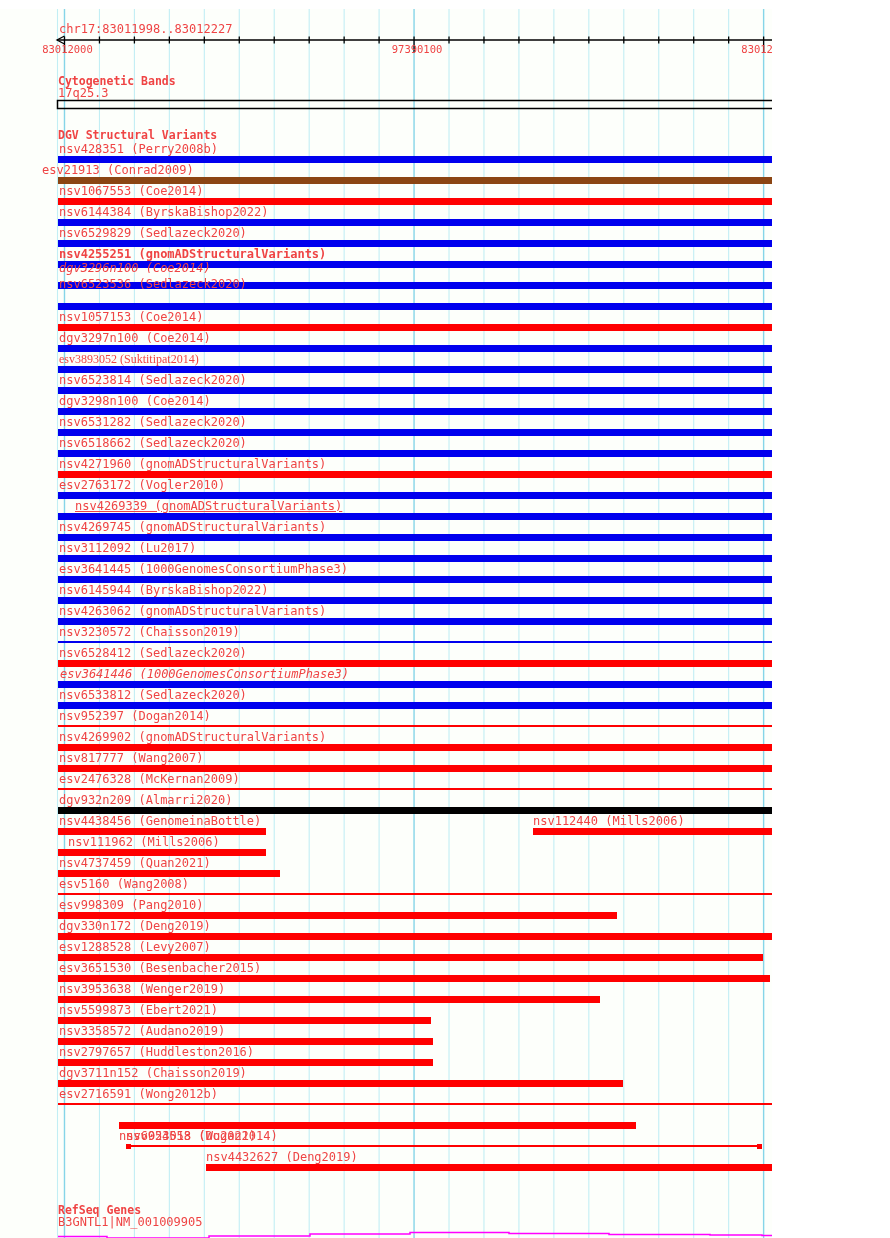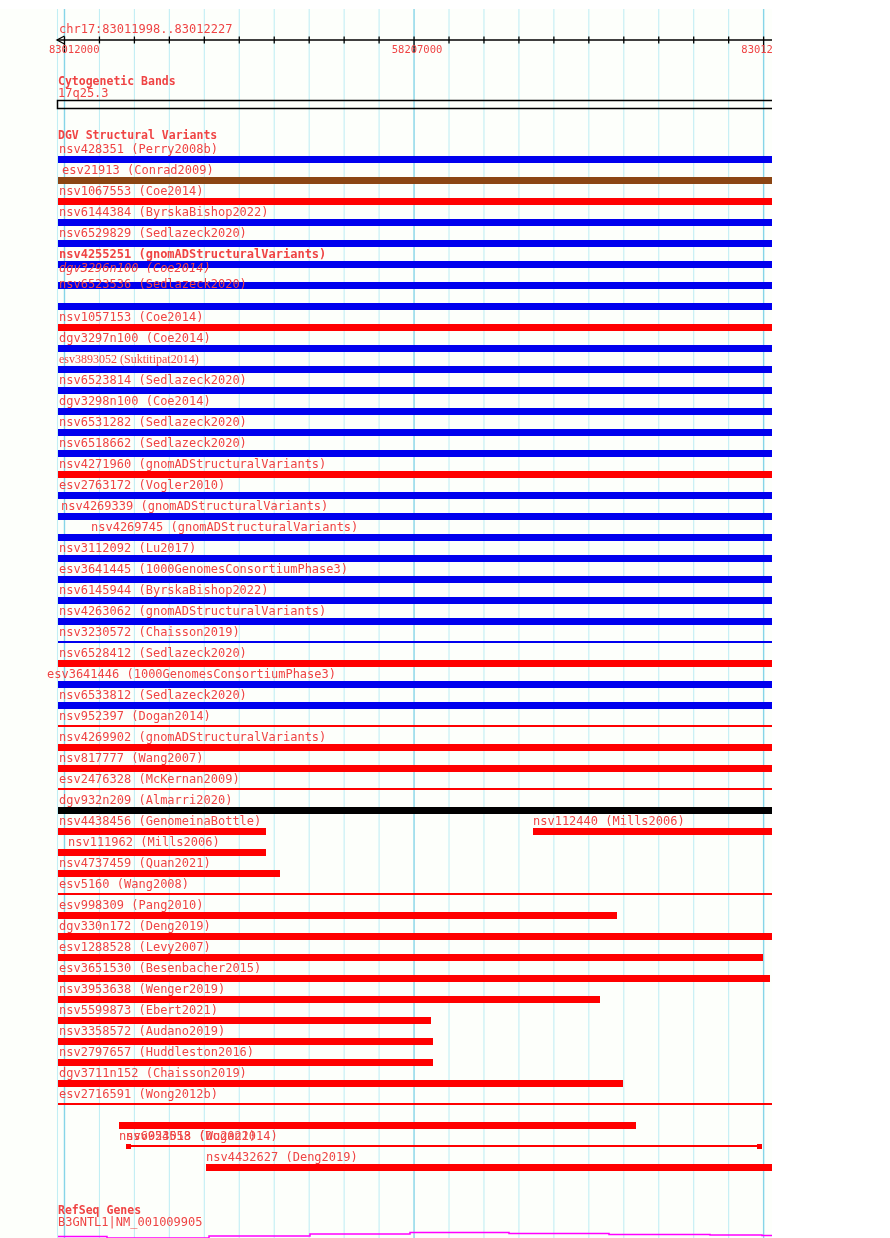--- a/index.html
+++ b/index.html
@@ -72,34 +72,34 @@
       <line x1="763.617903930131" y1="27.5" x2="763.617903930131" y2="43.5" stroke="#000000" stroke-width="1.3"></line>
       <line x1="798.5742358078603" y1="27.5" x2="798.5742358078603" y2="34.5" stroke="#000000" stroke-width="1.3"></line>
       <line x1="833.5305676855895" y1="27.5" x2="833.5305676855895" y2="34.5" stroke="#000000" stroke-width="1.3"></line>
       <rect x="57.5" y="91.5" width="800.5" height="8" fill="none" stroke="#000" stroke-width="1.5"></rect>
       <polyline points="58,1227.5 107,1227.5 107,1229 209,1229 209,1227 310,1227 310,1225 410,1225 410,1223.5 509,1223.5 509,1224.5 609,1224.5 609,1225.5 710,1225.5 710,1226 762,1226 762,1226.5 817,1226.5 817,1227 860,1227" fill="none" stroke="#FF00FF" stroke-width="1.5"></polyline>
     </svg>
 
   <div class="lbl" style="left:59px; top:15px;">chr17:83011998..83012227</div>
 
   <div id="ruler-labels">
-      <div class="rlbl" style="left: 35.4913px; top: 35px; text-align: right;">83012000</div>
-      <div class="rlbl" style="left: 385.055px; top: 35px;">58207000</div>
+      <div class="rlbl" style="left: 35.4913px; top: 35px;">83012000</div>
+      <div class="rlbl" style="left: 385.055px; top: 35px;">97390100</div>
       <div class="rlbl" style="left: 734.618px; top: 35px;">83012200</div>
     </div>
 
   <div class="hd" style="left:58px; top:67px;">Cytogenetic Bands</div>
   <div class="lbl" style="left:58px; top:79px;">17q25.3</div>
 
   <div class="hd" style="left:58px; top:121px;">DGV Structural Variants</div>
 
   <div id="rows">
       <div class="lbl" style="left: 59px; top: 135px;">nsv428351 (Perry2008b)</div>
       <div class="bar" style="left: 58px; width: 801px; top: 147px; height: 7px; background: rgb(0, 0, 238);"></div>
-      <div class="lbl" style="left: 62px; top: 156px;">esv21913 (Conrad2009)</div>
+      <div class="lbl" style="left: 42px; top: 156px;">esv21913 (Conrad2009)</div>
       <div class="bar" style="left: 58px; width: 801px; top: 168px; height: 7px; background: rgb(139, 69, 19);"></div>
       <div class="lbl" style="left: 59px; top: 177px;">nsv1067553 (Coe2014)</div>
       <div class="bar" style="left: 58px; width: 801px; top: 189px; height: 7px; background: rgb(255, 0, 0);"></div>
       <div class="lbl" style="left: 59px; top: 198px;">nsv6144384 (ByrskaBishop2022)</div>
       <div class="bar" style="left: 58px; width: 801px; top: 210px; height: 7px; background: rgb(0, 0, 238);"></div>
       <div class="lbl" style="left: 59px; top: 219px;">nsv6529829 (Sedlazeck2020)</div>
       <div class="bar" style="left: 58px; width: 801px; top: 231px; height: 7px; background: rgb(0, 0, 238);"></div>
       <div class="lbl" style="left: 59px; top: 240px; font-weight: bold;">nsv4255251 (gnomADStructuralVariants)</div>
       <div class="bar" style="left: 58px; width: 801px; top: 252px; height: 7px; background: rgb(0, 0, 238);"></div>
       <div class="lbl" style="left: 59px; top: 254px; font-style: italic;">dgv3296n100 (Coe2014)</div>
@@ -117,37 +117,37 @@
       <div class="lbl" style="left: 59px; top: 387px;">dgv3298n100 (Coe2014)</div>
       <div class="bar" style="left: 58px; width: 801px; top: 399px; height: 7px; background: rgb(0, 0, 238);"></div>
       <div class="lbl" style="left: 59px; top: 408px;">nsv6531282 (Sedlazeck2020)</div>
       <div class="bar" style="left: 58px; width: 801px; top: 420px; height: 7px; background: rgb(0, 0, 238);"></div>
       <div class="lbl" style="left: 59px; top: 429px;">nsv6518662 (Sedlazeck2020)</div>
       <div class="bar" style="left: 58px; width: 801px; top: 441px; height: 7px; background: rgb(0, 0, 238);"></div>
       <div class="lbl" style="left: 59px; top: 450px;">nsv4271960 (gnomADStructuralVariants)</div>
       <div class="bar" style="left: 58px; width: 801px; top: 462px; height: 7px; background: rgb(255, 0, 0);"></div>
       <div class="lbl" style="left: 59px; top: 471px;">esv2763172 (Vogler2010)</div>
       <div class="bar" style="left: 58px; width: 801px; top: 483px; height: 7px; background: rgb(0, 0, 238);"></div>
-      <div class="lbl" style="left: 61px; top: 492px;">nsv4269339 (gnomADStructuralVariants)</div>
+      <div class="lbl" style="left: 75px; top: 492px; text-decoration: underline;">nsv4269339 (gnomADStructuralVariants)</div>
       <div class="bar" style="left: 58px; width: 801px; top: 504px; height: 7px; background: rgb(0, 0, 238);"></div>
-      <div class="lbl" style="left: 59px; top: 513px; padding-left: 32px;">nsv4269745 (gnomADStructuralVariants)</div>
+      <div class="lbl" style="left: 59px; top: 513px;">nsv4269745 (gnomADStructuralVariants)</div>
       <div class="bar" style="left: 58px; width: 801px; top: 525px; height: 7px; background: rgb(0, 0, 238);"></div>
       <div class="lbl" style="left: 59px; top: 534px;">nsv3112092 (Lu2017)</div>
       <div class="bar" style="left: 58px; width: 801px; top: 546px; height: 7px; background: rgb(0, 0, 238);"></div>
       <div class="lbl" style="left: 59px; top: 555px;">esv3641445 (1000GenomesConsortiumPhase3)</div>
       <div class="bar" style="left: 58px; width: 801px; top: 567px; height: 7px; background: rgb(0, 0, 238);"></div>
       <div class="lbl" style="left: 59px; top: 576px;">nsv6145944 (ByrskaBishop2022)</div>
       <div class="bar" style="left: 58px; width: 801px; top: 588px; height: 7px; background: rgb(0, 0, 238);"></div>
       <div class="lbl" style="left: 59px; top: 597px;">nsv4263062 (gnomADStructuralVariants)</div>
       <div class="bar" style="left: 58px; width: 801px; top: 609px; height: 7px; background: rgb(0, 0, 238);"></div>
       <div class="lbl" style="left: 59px; top: 618px;">nsv3230572 (Chaisson2019)</div>
       <div class="bar" style="left: 58px; width: 801px; top: 632px; height: 2px; background: rgb(0, 0, 238);"></div>
       <div class="lbl" style="left: 59px; top: 639px;">nsv6528412 (Sedlazeck2020)</div>
       <div class="bar" style="left: 58px; width: 801px; top: 651px; height: 7px; background: rgb(255, 0, 0);"></div>
-      <div class="lbl" style="left: 47px; top: 660px;">esv3641446 (1000GenomesConsortiumPhase3)</div>
+      <div class="lbl" style="left: 60px; top: 660px; font-style: italic;">esv3641446 (1000GenomesConsortiumPhase3)</div>
       <div class="bar" style="left: 58px; width: 801px; top: 672px; height: 7px; background: rgb(0, 0, 238);"></div>
       <div class="lbl" style="left: 59px; top: 681px;">nsv6533812 (Sedlazeck2020)</div>
       <div class="bar" style="left: 58px; width: 801px; top: 693px; height: 7px; background: rgb(0, 0, 238);"></div>
       <div class="lbl" style="left: 59px; top: 702px;">nsv952397 (Dogan2014)</div>
       <div class="bar" style="left: 58px; width: 801px; top: 716px; height: 2px; background: rgb(255, 0, 0);"></div>
       <div class="lbl" style="left: 59px; top: 723px;">nsv4269902 (gnomADStructuralVariants)</div>
       <div class="bar" style="left: 58px; width: 801px; top: 735px; height: 7px; background: rgb(255, 0, 0);"></div>
       <div class="lbl" style="left: 59px; top: 744px;">nsv817777 (Wang2007)</div>
       <div class="bar" style="left: 58px; width: 801px; top: 756px; height: 7px; background: rgb(255, 0, 0);"></div>
       <div class="lbl" style="left: 59px; top: 765px; text-align: center;">esv2476328 (McKernan2009)</div>

